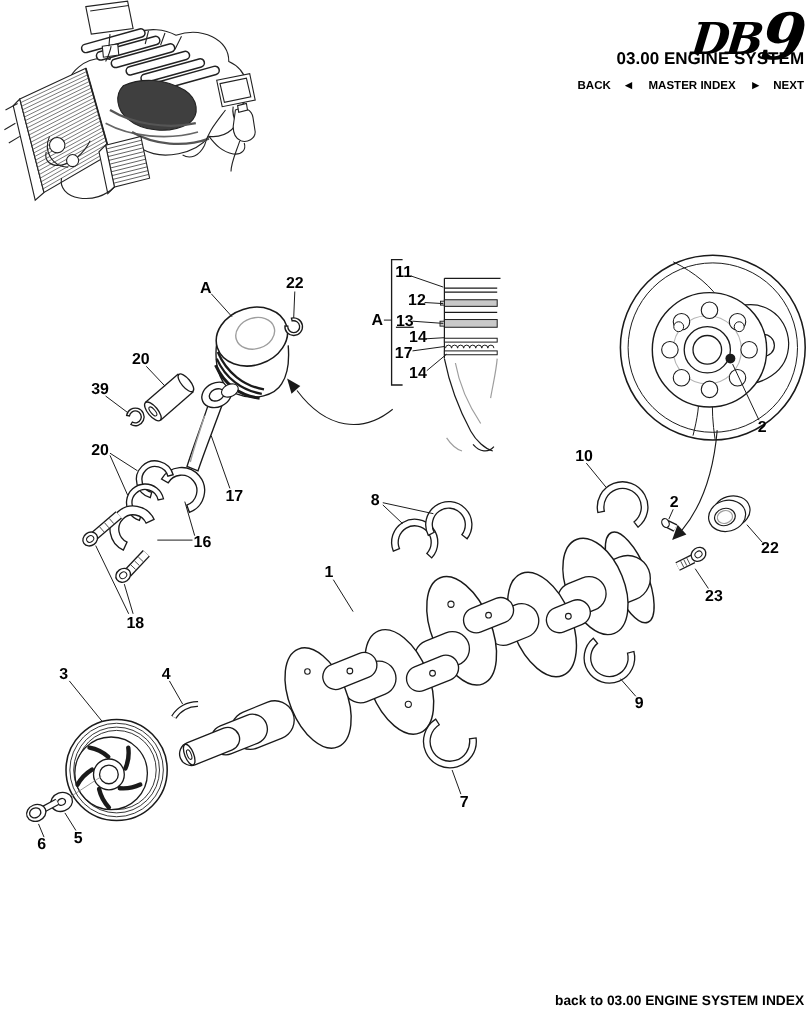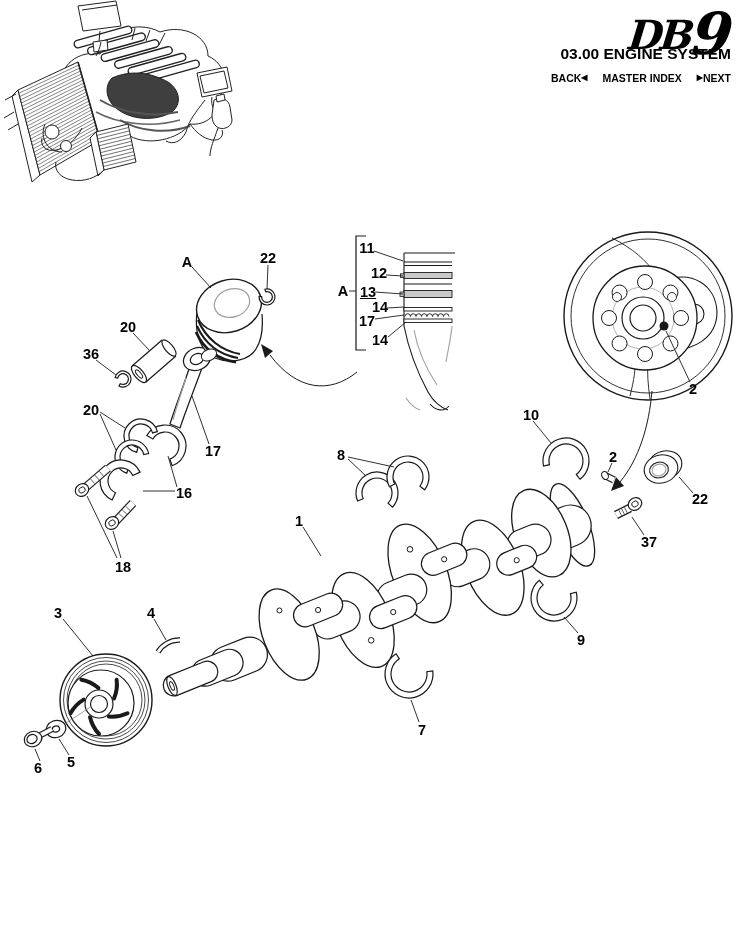--- a/index.html
+++ b/index.html
@@ -5,21 +5,21 @@
   html,body{margin:0;padding:0;background:#ffffff;}
   #page{position:relative;width:737px;height:926px;background:#fff;overflow:hidden;
         font-family:"Liberation Sans",sans-serif;color:#000;}
   
   .header{position:absolute;top:0;right:6px;text-align:right;}
   .logo{line-height:1;height:52px;transform:skewX(-6deg);transform-origin:bottom right;white-space:nowrap;}
   .logo-db{font-family:"DejaVu Serif",serif;font-style:italic;font-weight:bold;font-size:40px;letter-spacing:-3px;}
   .logo-9{font-family:"DejaVu Serif",serif;font-style:italic;font-weight:bold;font-size:58px;display:inline-block;position:relative;top:5px;margin-left:1px;}
   .sys-title{font-size:15.5px;font-weight:bold;margin-top:-7px;}
   .nav{margin-top:9px;font-size:10.5px;font-weight:bold;display:flex;gap:15px;justify-content:flex-end;align-items:center;}
-  .nav-link{cursor:pointer;display:flex;gap:0;align-items:center;}
+  .nav-link{cursor:pointer;display:flex;gap:13px;align-items:center;}
   .tri{font-size:8px;position:relative;top:-1px;}
   
   .footer-left{position:absolute;left:2px;top:877px;font-size:12.5px;font-weight:bold;line-height:1.12;}
   .footer-right{position:absolute;right:6px;top:903px;font-size:12.5px;font-weight:bold;cursor:pointer;}
   
   #art{position:absolute;left:0;top:0;}
   .callout{position:absolute;transform:translate(-50%,-50%);font-size:14.5px;font-weight:bold;white-space:nowrap;}
 </style>
 </head>
 <body>
@@ -382,41 +382,42 @@
       <polygon points="261,344 273,351 265,358" fill="#1a1a1a"></polygon>
       <path d="M652,391 C649,426 639,459 620,482" stroke="#1a1a1a" stroke-width="1" fill="none"></path>
       <polygon points="611,491 624,486 616,477" fill="#1a1a1a"></polygon>
     </g>
   </svg>
 
   <div id="callout-layer">
       <div class="callout" style="left: 187px; top: 262px;">A</div>
       <div class="callout" style="left: 268px; top: 258px;">22</div>
       <div class="callout" style="left: 128px; top: 327px;">20</div>
-      <div class="callout" style="left: 91px; top: 354px;">36</div>
+      <div class="callout" style="left: 91px; top: 354px;">39</div>
       <div class="callout" style="left: 91px; top: 410px;">20</div>
       <div class="callout" style="left: 213px; top: 451px;">17</div>
       <div class="callout" style="left: 184px; top: 493px;">16</div>
       <div class="callout" style="left: 123px; top: 567px;">18</div>
       <div class="callout" style="left: 367px; top: 248px;">11</div>
       <div class="callout" style="left: 379px; top: 273px;">12</div>
       <div class="callout" style="left: 343px; top: 291px;">A</div>
       <div class="callout" style="left: 368px; top: 292px; text-decoration: underline;">13</div>
       <div class="callout" style="left: 380px; top: 307px;">14</div>
       <div class="callout" style="left: 367px; top: 321px;">17</div>
       <div class="callout" style="left: 380px; top: 340px;">14</div>
       <div class="callout" style="left: 693px; top: 389px;">2</div>
       <div class="callout" style="left: 531px; top: 415px;">10</div>
       <div class="callout" style="left: 341px; top: 455px;">8</div>
       <div class="callout" style="left: 613px; top: 457px;">2</div>
       <div class="callout" style="left: 700px; top: 499px;">22</div>
-      <div class="callout" style="left: 649px; top: 542px;">37</div>
+      <div class="callout" style="left: 649px; top: 542px;">23</div>
       <div class="callout" style="left: 299px; top: 521px;">1</div>
       <div class="callout" style="left: 151px; top: 613px;">4</div>
       <div class="callout" style="left: 581px; top: 640px;">9</div>
       <div class="callout" style="left: 58px; top: 613px;">3</div>
       <div class="callout" style="left: 422px; top: 730px;">7</div>
       <div class="callout" style="left: 71px; top: 762px;">5</div>
       <div class="callout" style="left: 38px; top: 768px;">6</div>
     </div>
 
+  <div class="footer-right">back to 03.00 ENGINE SYSTEM INDEX</div>
 
 </div>
 
 </body></html>

